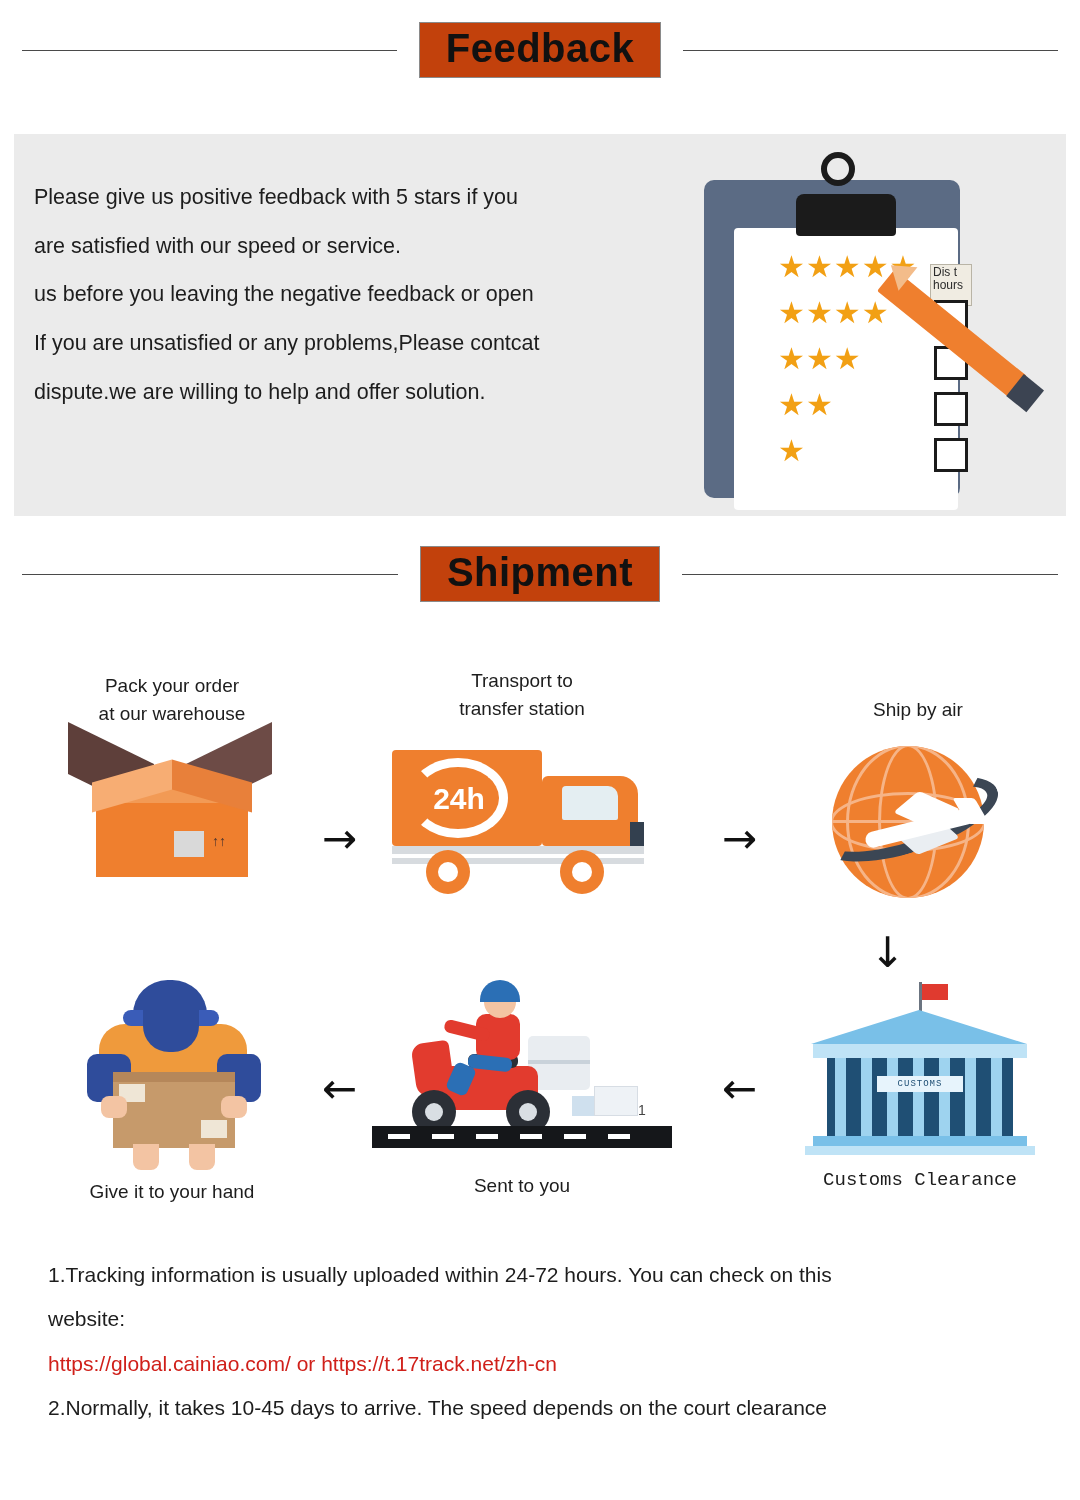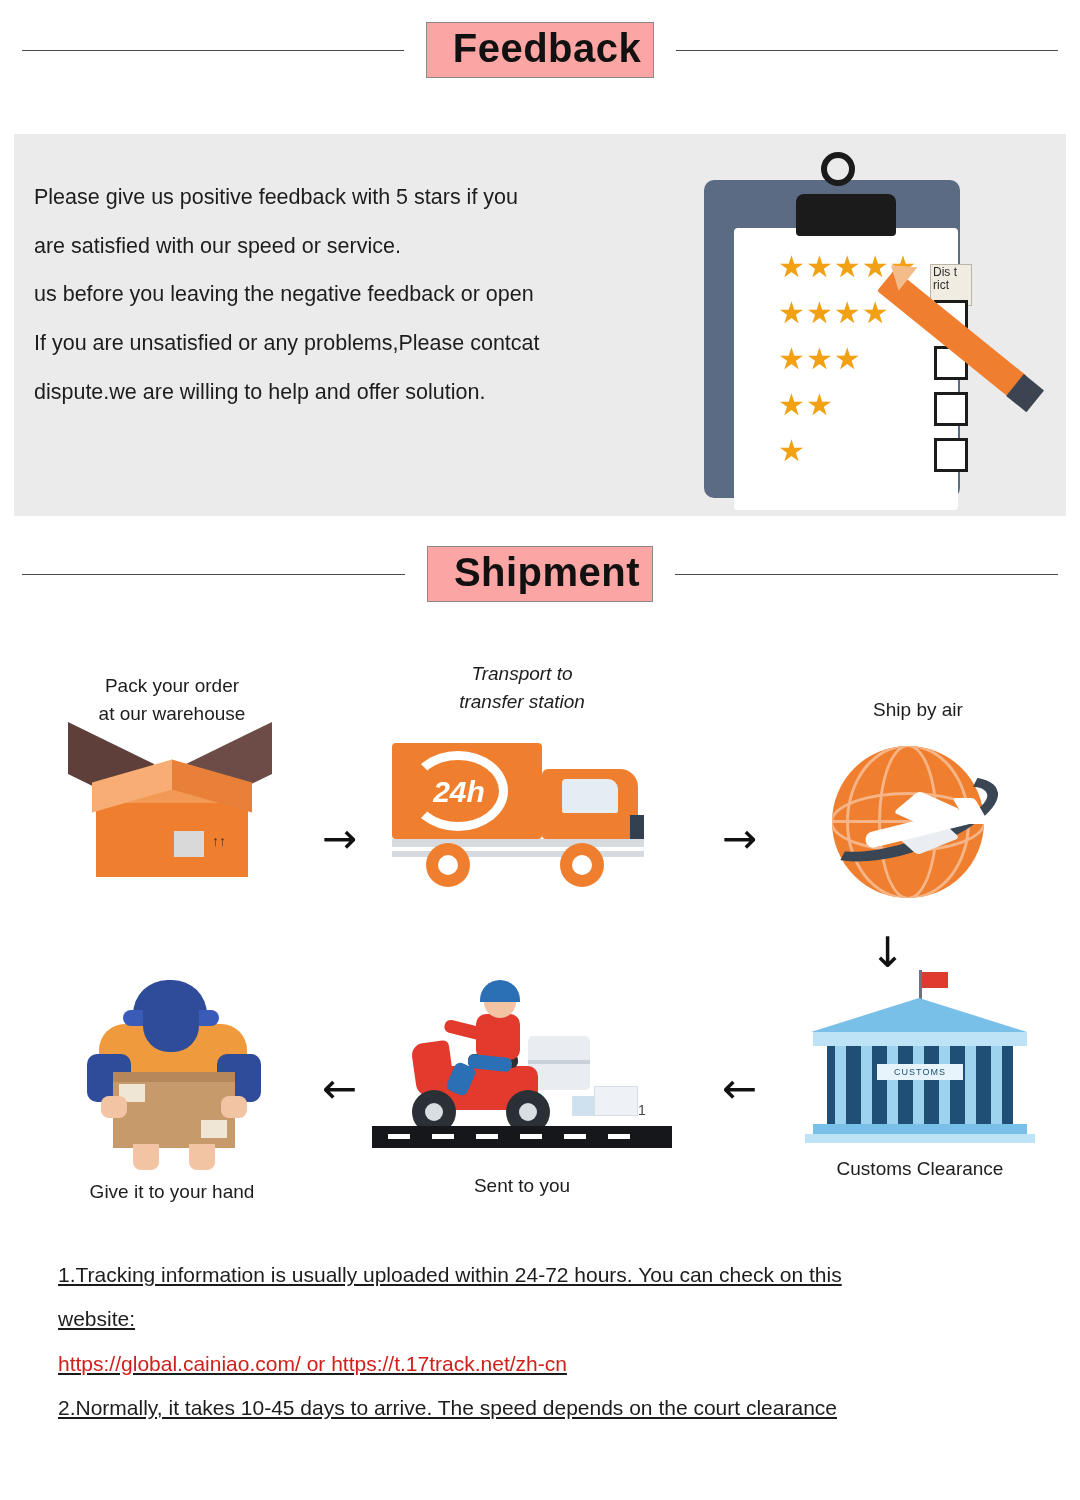--- a/index.html
+++ b/index.html
@@ -28,22 +28,22 @@
   }
   .section-head .rule {
     flex: 1 1 auto;
     height: 1px;
     background: #4a4a4a;
   }
   .section-head .rule.left { margin-right: 22px; margin-left: 22px; }
   .section-head .rule.right { margin-left: 22px; margin-right: 22px; }
   .section-head .titlebox {
     border: 1px solid #8a8a8a;
-    padding: 4px 12px 8px 26px;
-    background: #fca5a5;
+    padding: 4px 26px 8px 26px;
+    background: #c2410c;
   }
   .section-head .titlebox span {
     font-size: 40px;
     font-weight: bold;
     letter-spacing: 0.5px;
     line-height: 1.05;
     color: #111;
     white-space: nowrap;
   }
 
@@ -362,24 +362,23 @@
   .cr-tape1 { position:absolute; left:62px; top:104px; width:26px; height:18px; background:#efe6d6; }
   .cr-tape2 { position:absolute; left:144px; top:140px; width:26px; height:18px; background:#efe6d6; }
   .cr-hand-l { position:absolute; left:44px; top:116px; width:26px; height:22px; background:#f3c4a3; border-radius:8px; }
   .cr-hand-r { position:absolute; left:164px; top:116px; width:26px; height:22px; background:#f3c4a3; border-radius:8px; }
   .cr-leg-l { position:absolute; left:76px; top:164px; width:26px; height:26px; background:#f3c4a3; border-radius:0 0 8px 8px; }
   .cr-leg-r { position:absolute; left:132px; top:164px; width:26px; height:26px; background:#f3c4a3; border-radius:0 0 8px 8px; }
 
   
   #notes {
     position: absolute;
-    left: 58px;
+    left: 48px;
     top: 1262px;
     width: 1000px;
-    text-decoration: underline;
   }
   #notes p {
     margin: 0 0 22px 0;
     font-size: 21px;
     line-height: 1.25;
     color: #1d1d1d;
   }
   #notes p.link {
     color: #d0201a;
     margin-bottom: 18px;
@@ -419,21 +418,21 @@
         <div class="cb-row" style="top:114px;">
           <span class="stars">★★★</span>
         </div>
         <div class="cb-row" style="top:160px;">
           <span class="stars">★★</span>
         </div>
         <div class="cb-row" style="top:206px;">
           <span class="stars">★</span>
         </div>
 
-        <div class="cb-tick">Dis t rict</div>
+        <div class="cb-tick">Dis t hours</div>
         <div class="cb-box" style="top:72px;"></div>
         <div class="cb-box" style="top:118px;"></div>
         <div class="cb-box" style="top:164px;"></div>
         <div class="cb-box" style="top:210px;"></div>
       </div>
       <div class="cb-clip"></div>
     </div>
     <div class="cb-clip-ring"></div>
 
     <div class="pencil">
@@ -463,21 +462,21 @@
       <div class="box-body"></div>
       <div class="flap-lf box-flap"></div>
       <div class="flap-rf box-flap"></div>
       <div class="box-label"></div>
       <div class="box-mark">↑↑</div>
     </div>
   </div>
 
   <span class="arrow" style="left:322px; top:168px;">→</span>
 
-  <div class="ship-cell" style="left:372px; top:10px;font-style:italic;">
+  <div class="ship-cell" style="left:372px; top:17px;">
     <div class="ship-label">Transport to</div>
     <div class="ship-label">transfer station</div>
     <div class="art truck-art" style="margin-top:8px;">
       <div class="truck-cargo"></div>
       <div class="truck-ring"></div>
       <div class="truck-24">24h</div>
       <div class="truck-cab"></div>
       <div class="truck-window"></div>
       <div class="truck-bumper"></div>
       <div class="truck-base"></div>
@@ -503,21 +502,21 @@
         <div class="wing2"></div>
         <div class="fus"></div>
         <div class="wing1"></div>
         <div class="tail"></div>
       </div>
     </div>
   </div>
 
   <span class="arrow" style="left:870px; top:282px;">↓</span>
 
-  <div class="ship-cell" style="left:770px; top:320px;">
+  <div class="ship-cell" style="left:770px; top:332px;font-family:Liberation Mono, monospace;">
     <div class="art customs-art">
       <div class="c-pole"></div>
       <div class="c-flag"></div>
       <div class="c-roof"></div>
       <div class="c-roofband"></div>
       <div class="c-body"></div>
       <div class="c-col" style="left:30px;"></div>
       <div class="c-col" style="left:56px;"></div>
       <div class="c-col" style="left:82px;"></div>
       <div class="c-col" style="left:108px;"></div>

